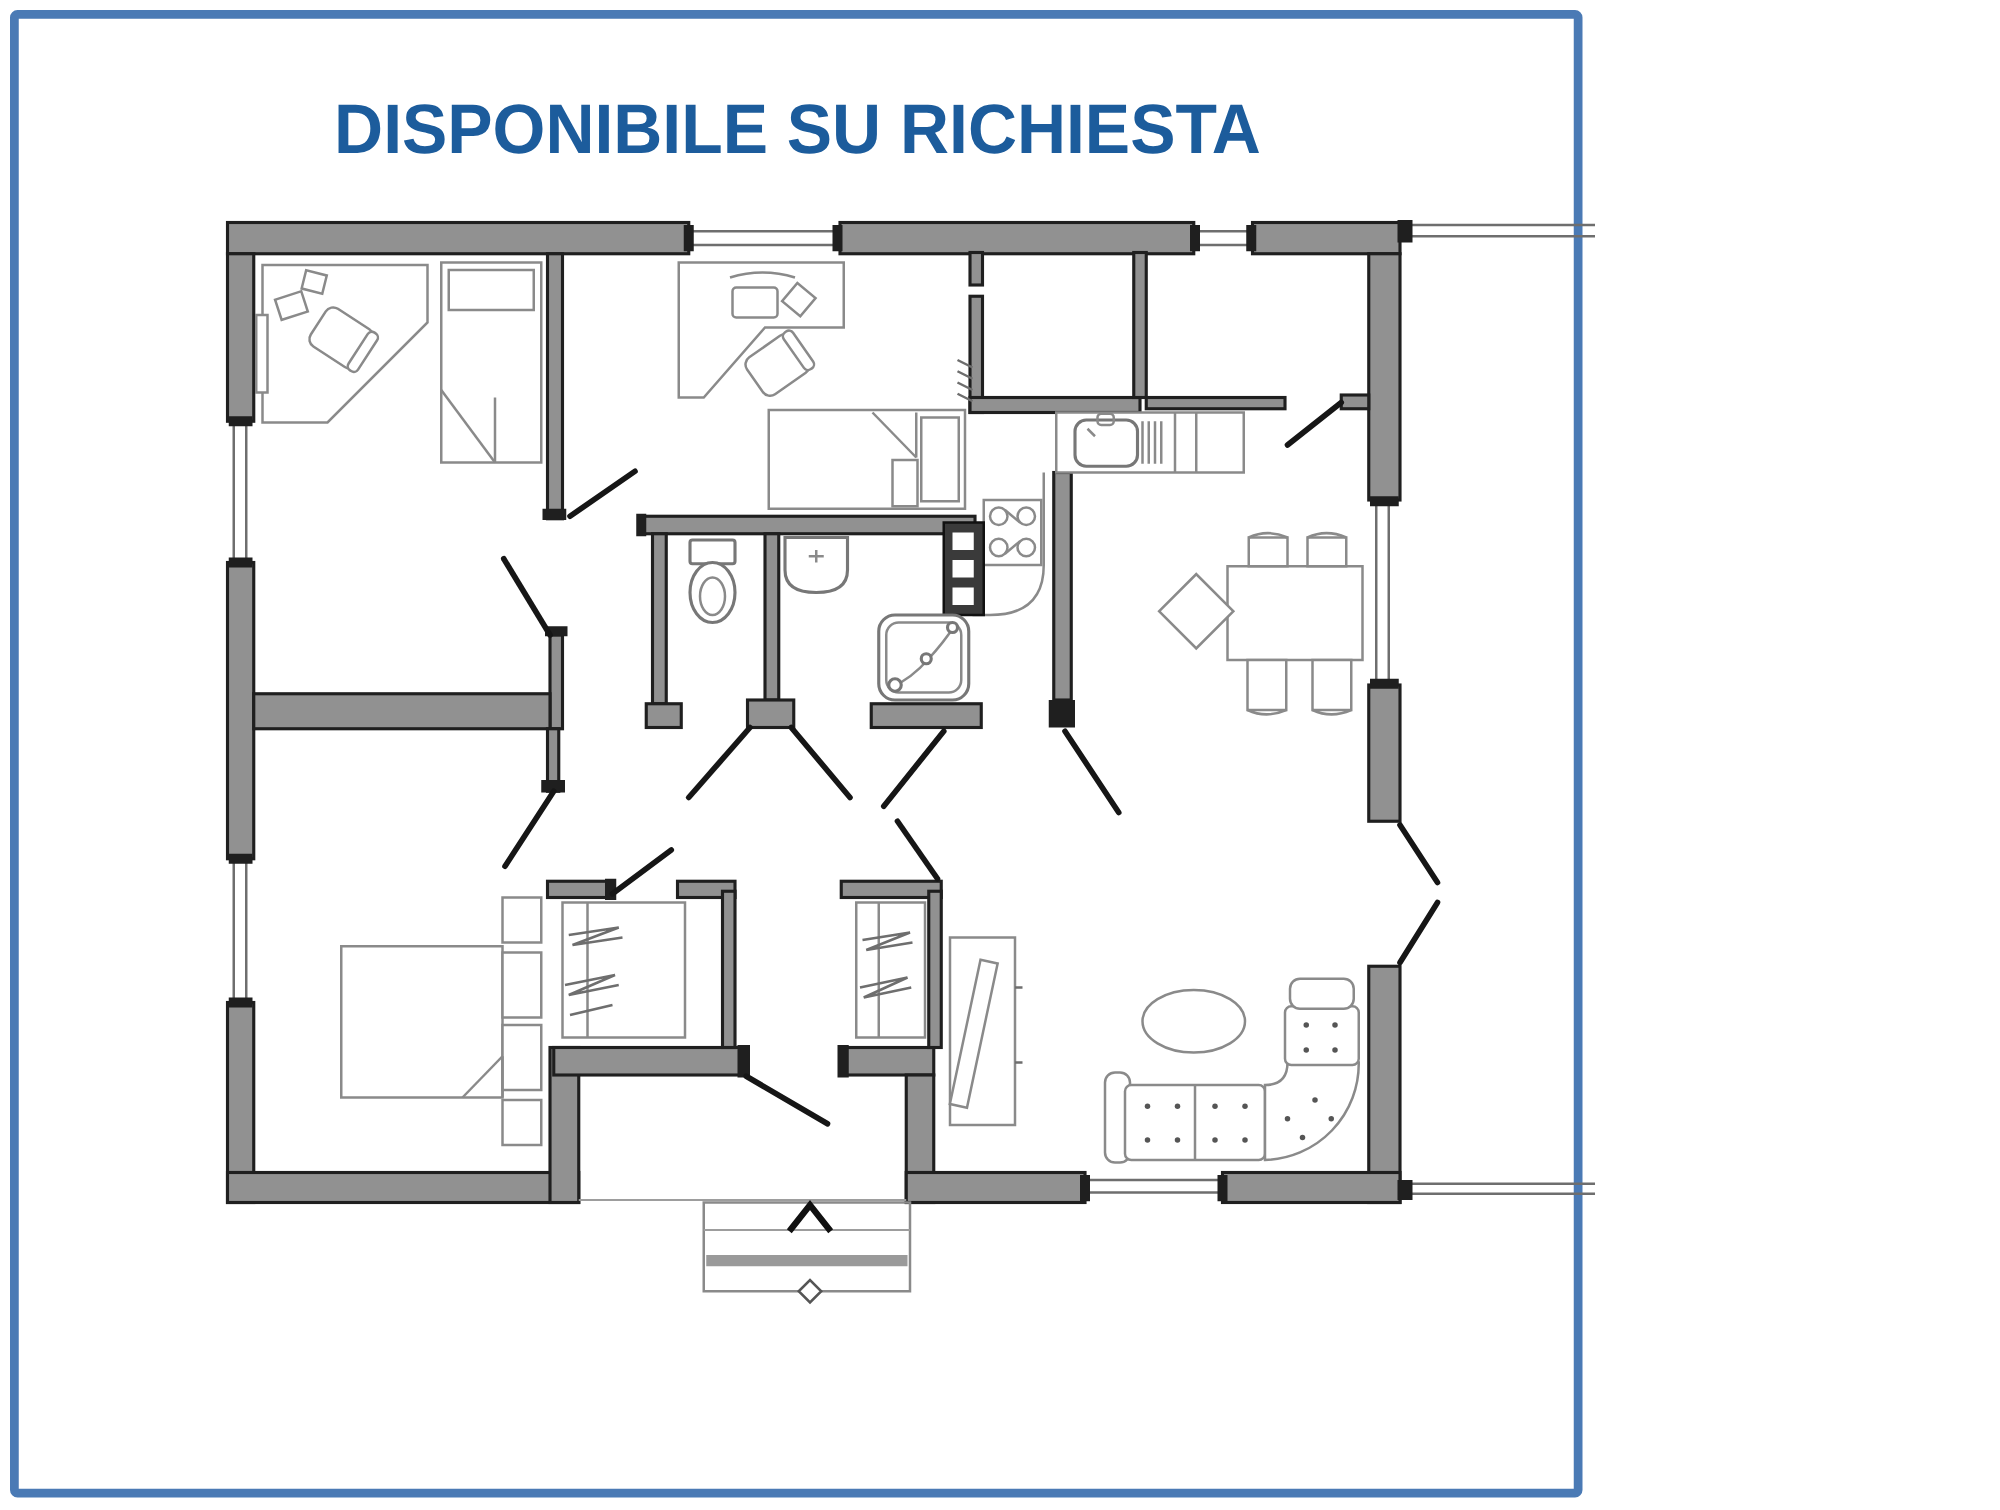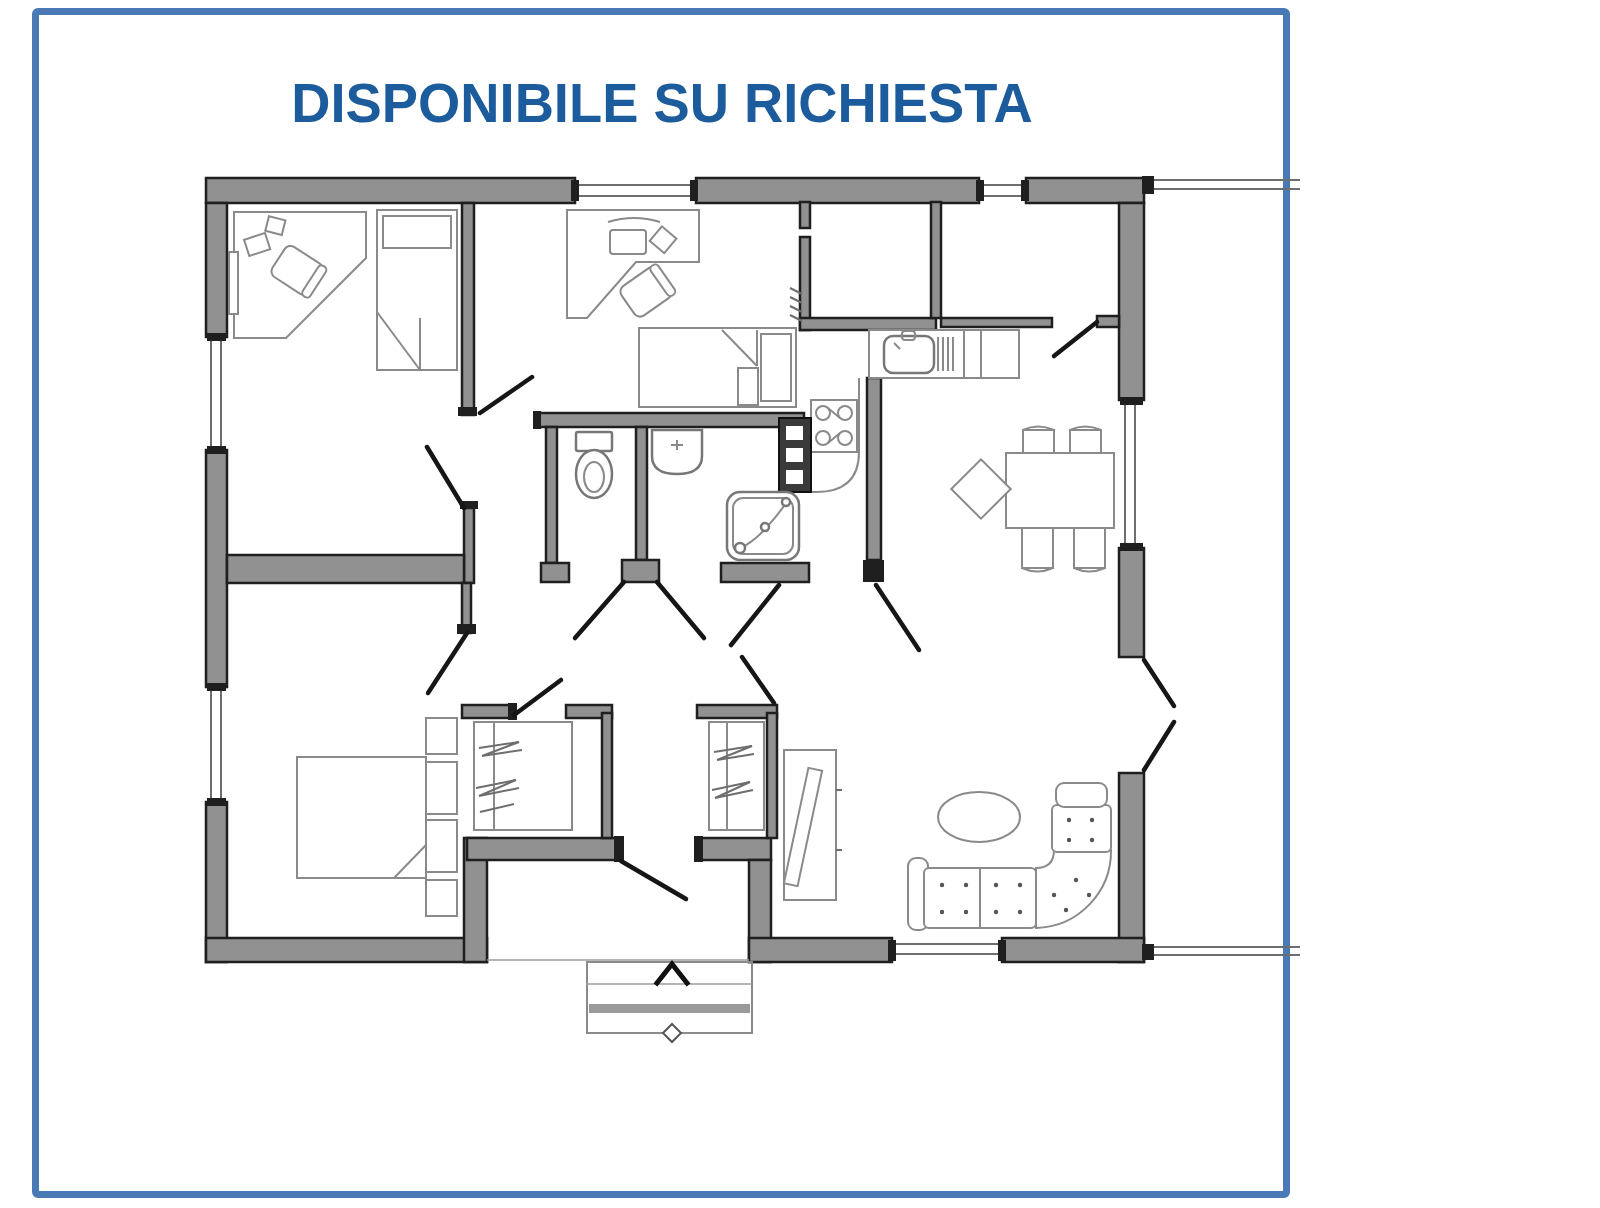--- a/index.html
+++ b/index.html
@@ -1,17 +1,17 @@
 <!DOCTYPE html>
 <html style="--page-bg: #ffffff; --frame-border: #4a7ab5; --title-color: #1c5c9c; --wall-fill: #919191; --wall-stroke: #1f1f1f; --door-stroke: #161616; --furniture-stroke: #8a8a8a; --fixture-stroke: #777777; --appliance-dark: #3a3a3a;"><head>
 <meta charset="utf-8">
 <style>
   html,body{margin:0;padding:0;background:#fff;}
   #stage{position:relative;width:1276px;height:1208px;background:var(--page-bg,#fff);
-         font-family:"Liberation Sans",sans-serif;overflow:hidden;margin-left:24px;}
+         font-family:"Liberation Sans",sans-serif;overflow:hidden;}
   #frame{position:absolute;left:8px;top:8px;right:10px;bottom:10px;
          border:7px solid var(--frame-border,#4a7ab5);border-radius:6px;}
   #plan-title{position:absolute;left:0;top:70px;width:100%;text-align:center;
 _        }
   #plan-title{font-size:56px;font-weight:bold;color:var(--title-color,#1c5c9c);
          letter-spacing:0px;transform:scaleX(.97);}
   svg{position:absolute;left:0;top:0;}
   .wall{fill:var(--wall-fill,#919191);stroke:var(--wall-stroke,#1f1f1f);stroke-width:2.5;}
   .cap{fill:var(--wall-stroke,#1f1f1f);stroke:none;}
   .door{stroke:var(--door-stroke,#161616);stroke-width:4.5;fill:none;stroke-linecap:round;}

